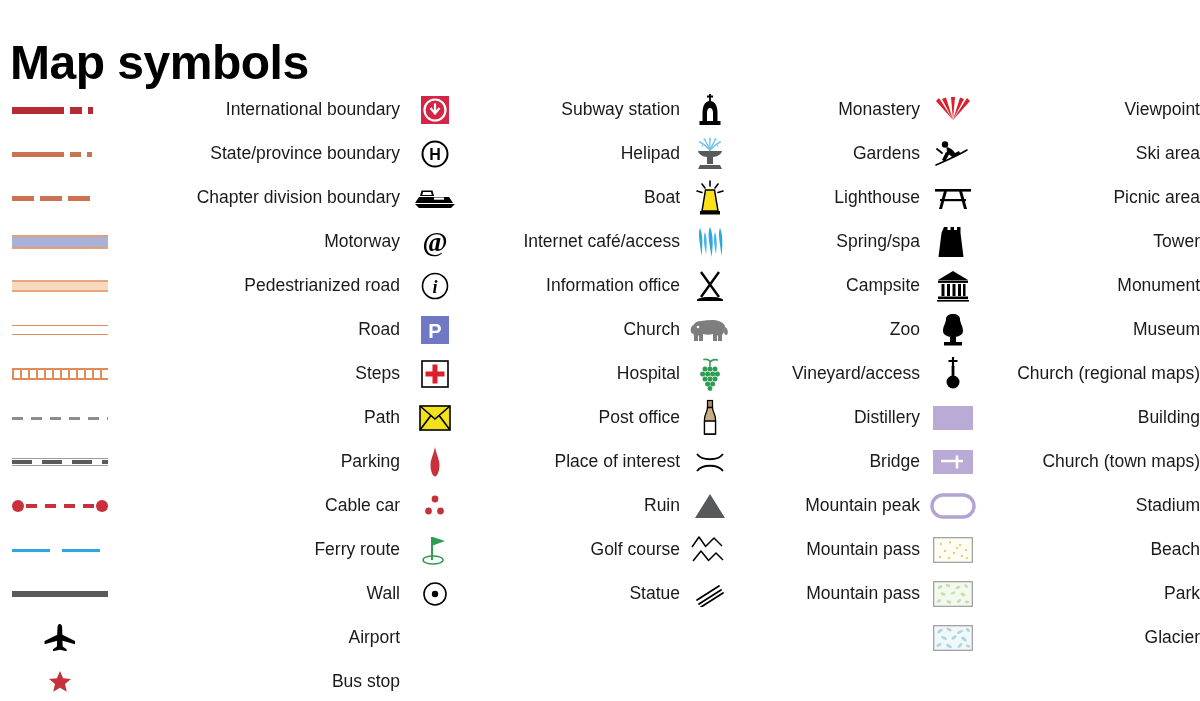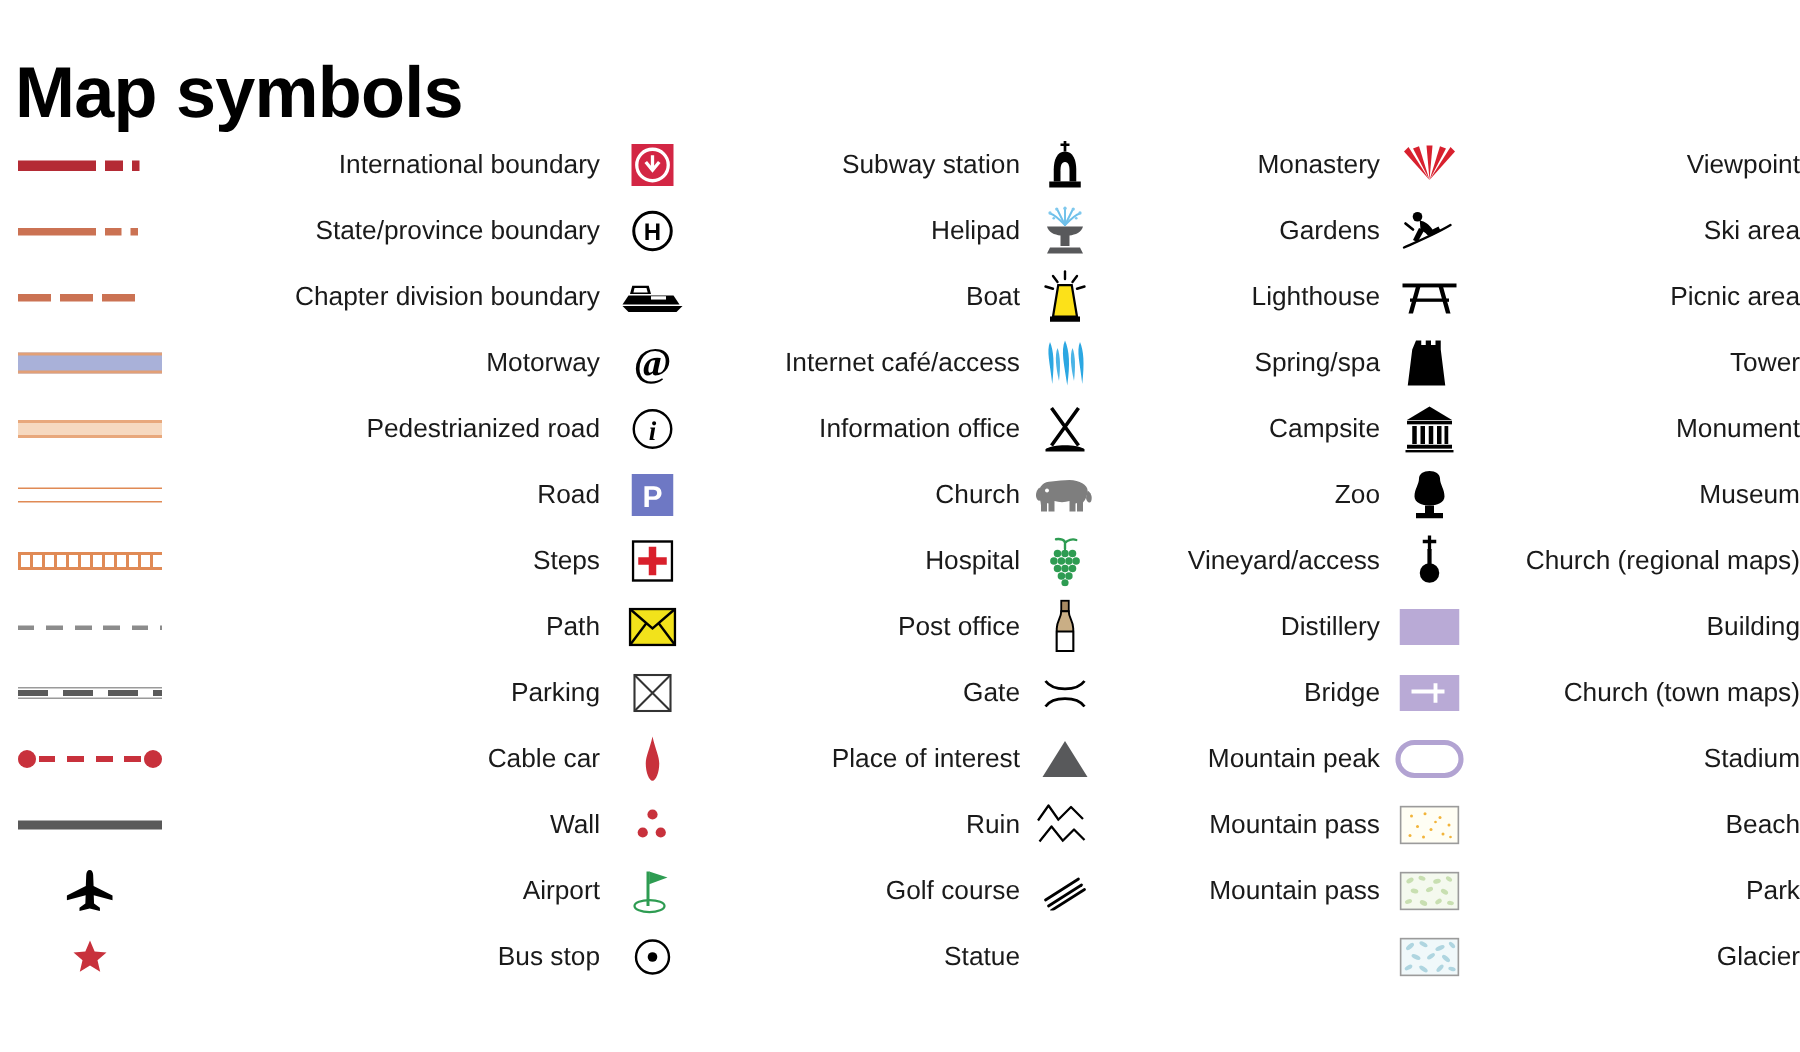--- a/index.html
+++ b/index.html
@@ -230,20 +230,28 @@
             <div class="cablecar">
               <div class="cc-dot l"></div>
               <div class="cc-dash"></div>
               <div class="cc-dot r"></div>
             </div>
           </div>
       </div>
       <div class="legend-label">Cable car</div>
     </div>
 
+    <div class="legend-row">
+      <div class="sym-cell">
+        <div class="line-box">
+            <div class="ferry"></div>
+          </div>
+      </div>
+      <div class="legend-label">Ferry route</div>
+    </div>
 
     <div class="legend-row">
       <div class="sym-cell">
         <div class="line-box">
             <div class="wall"></div>
           </div>
       </div>
       <div class="legend-label">Wall</div>
     </div>
 
@@ -344,29 +352,20 @@
     <div class="legend-row">
       <div class="sym-cell">
         <svg class="ico" width="32" height="26" viewBox="0 0 32 26">
           <rect x="1" y="1" width="30" height="24" fill="#F2E21B" stroke="#000" stroke-width="1.6"></rect>
           <path d="M1 1 L16 14 L31 1 M1 25 L11.5 11 M31 25 L20.5 11" fill="none" stroke="#000" stroke-width="1.6"></path>
         </svg>
       </div>
       <div class="legend-label">Post office</div>
     </div>
 
-    <div class="legend-row">
-      <div class="sym-cell">
-        <svg class="ico" width="26" height="26" viewBox="0 0 26 26">
-          <rect x="1" y="1" width="24" height="24" fill="#fff" stroke="#333" stroke-width="1.4"></rect>
-          <path d="M1 1 L25 25 M25 1 L1 25" fill="none" stroke="#333" stroke-width="1.4"></path>
-        </svg>
-      </div>
-      <div class="legend-label">Gate</div>
-    </div>
 
     <div class="legend-row">
       <div class="sym-cell">
         <svg class="ico" width="20" height="32" viewBox="0 0 20 32">
           <path d="M10 1 C12 10 14.5 14 14.5 19 C14.5 25 12.2 30.5 10 30.5 C7.8 30.5 5.5 25 5.5 19 C5.5 14 8 10 10 1 Z" fill="#C8313C"></path>
         </svg>
       </div>
       <div class="legend-label">Place of interest</div>
     </div>
 

